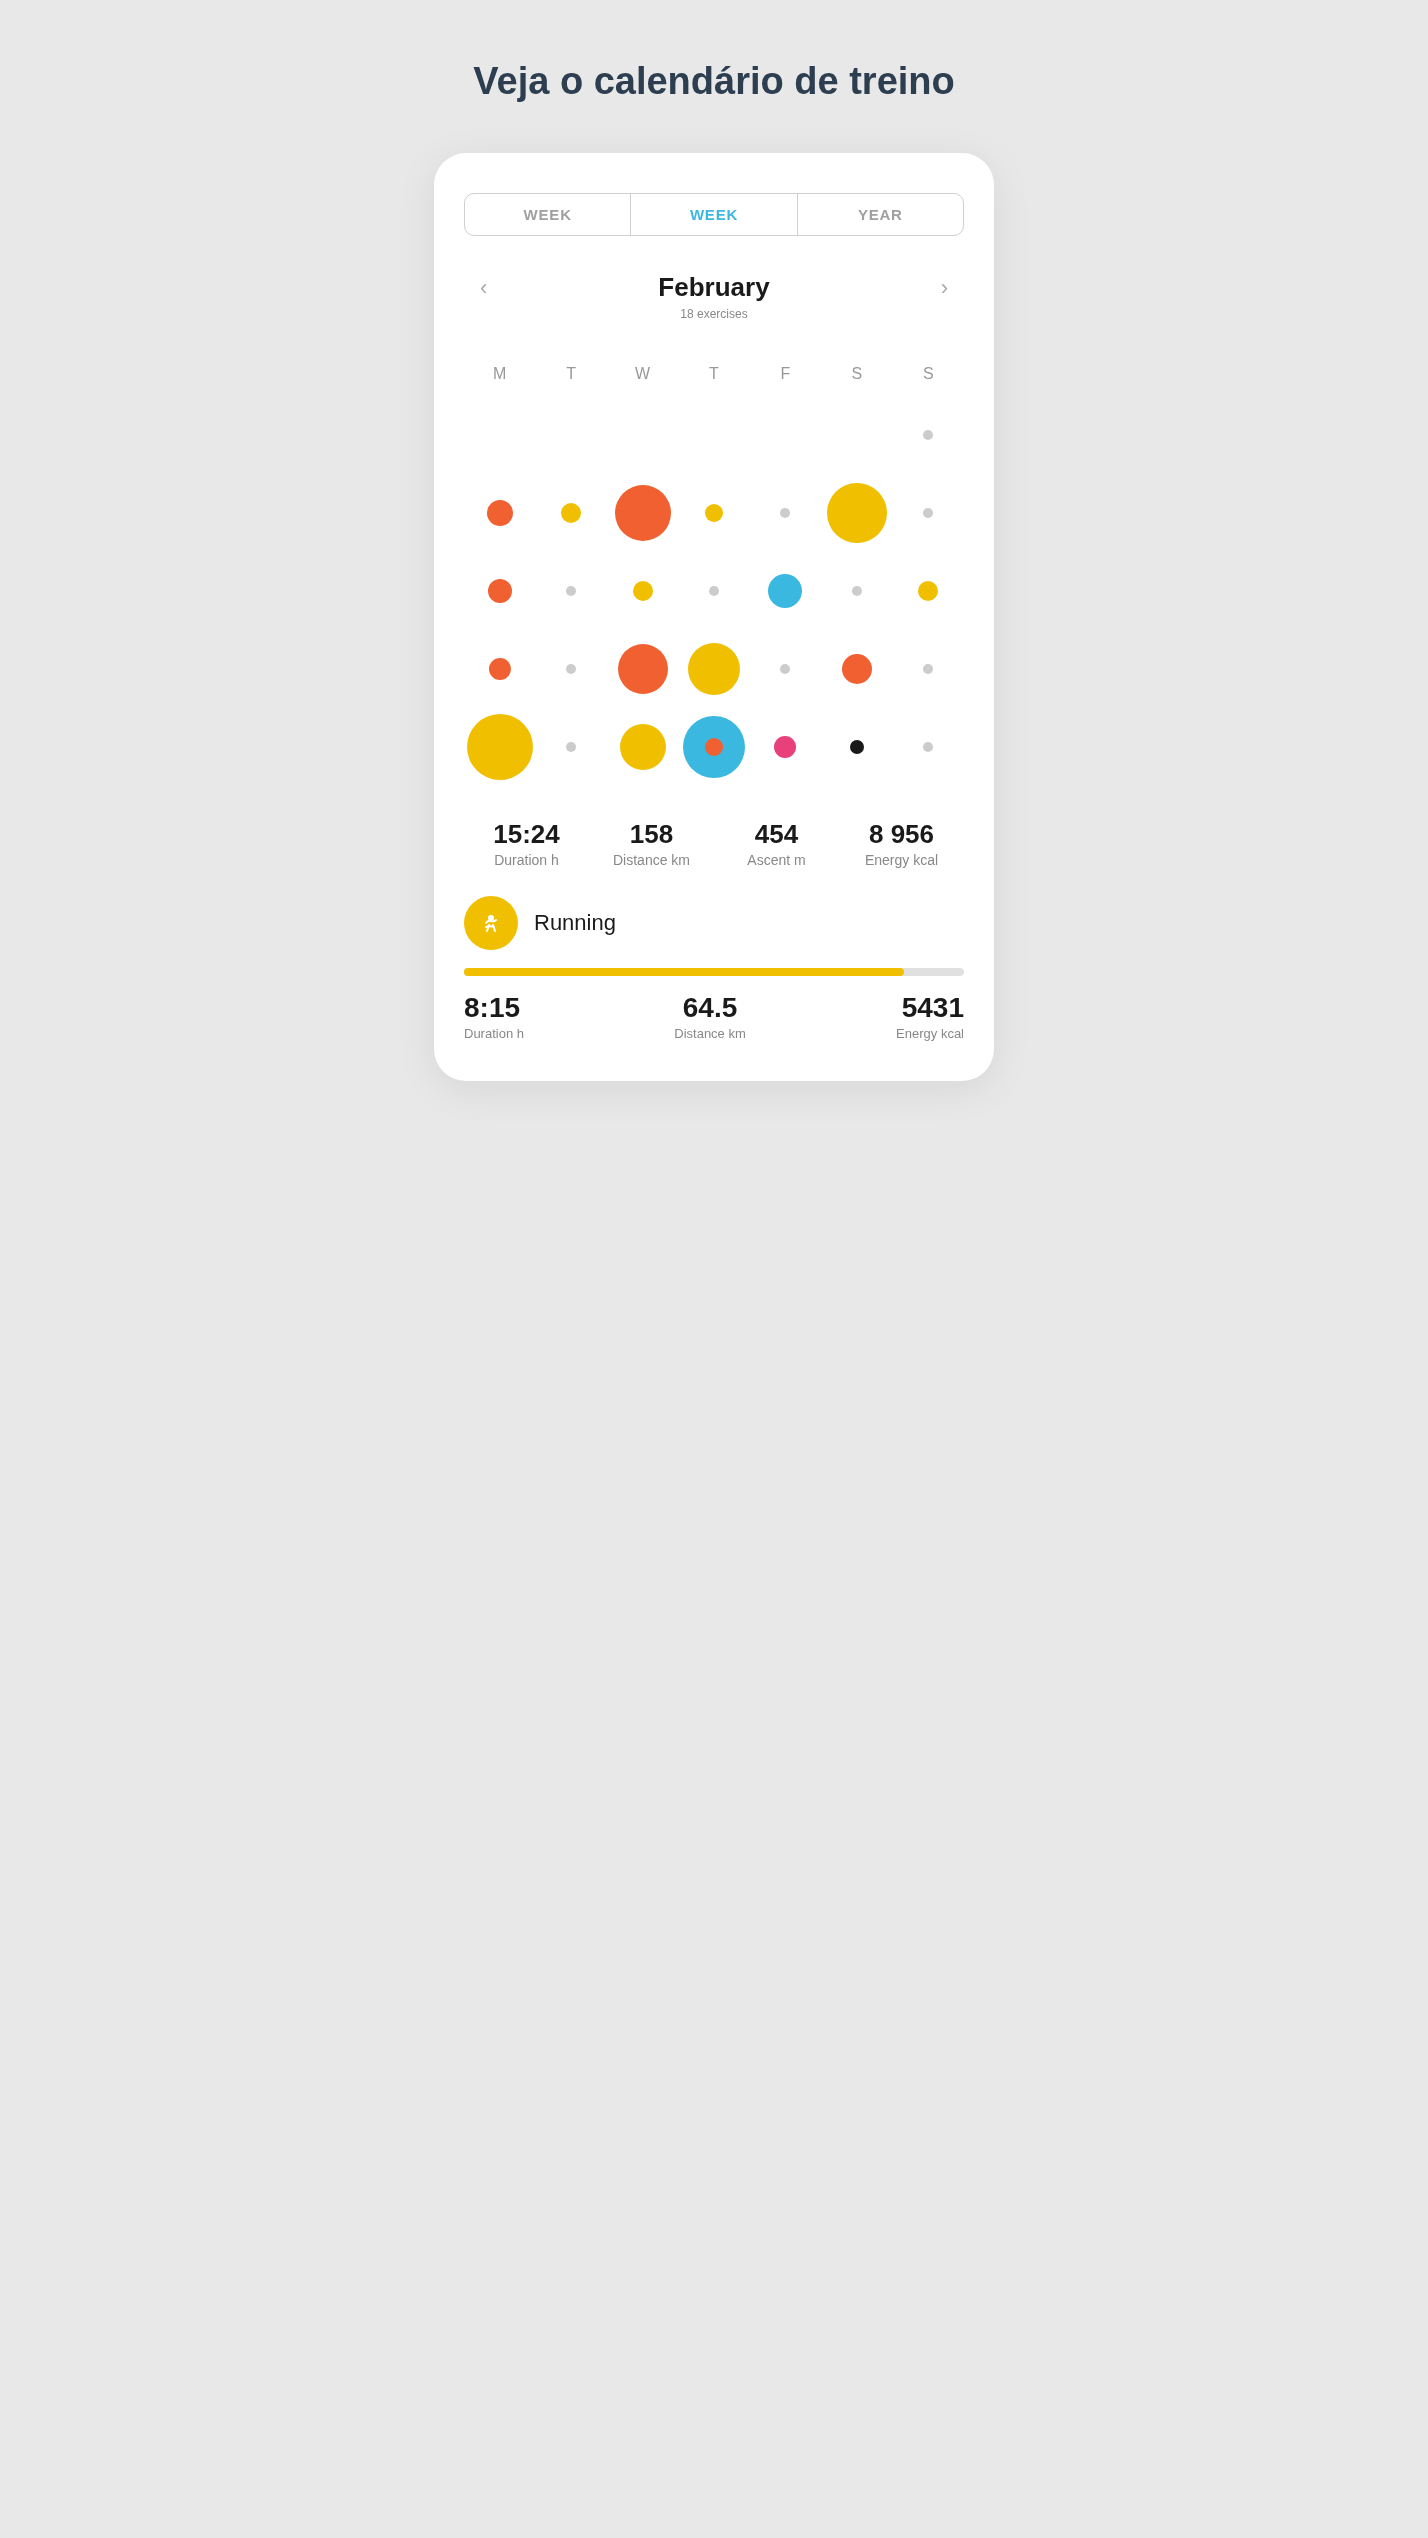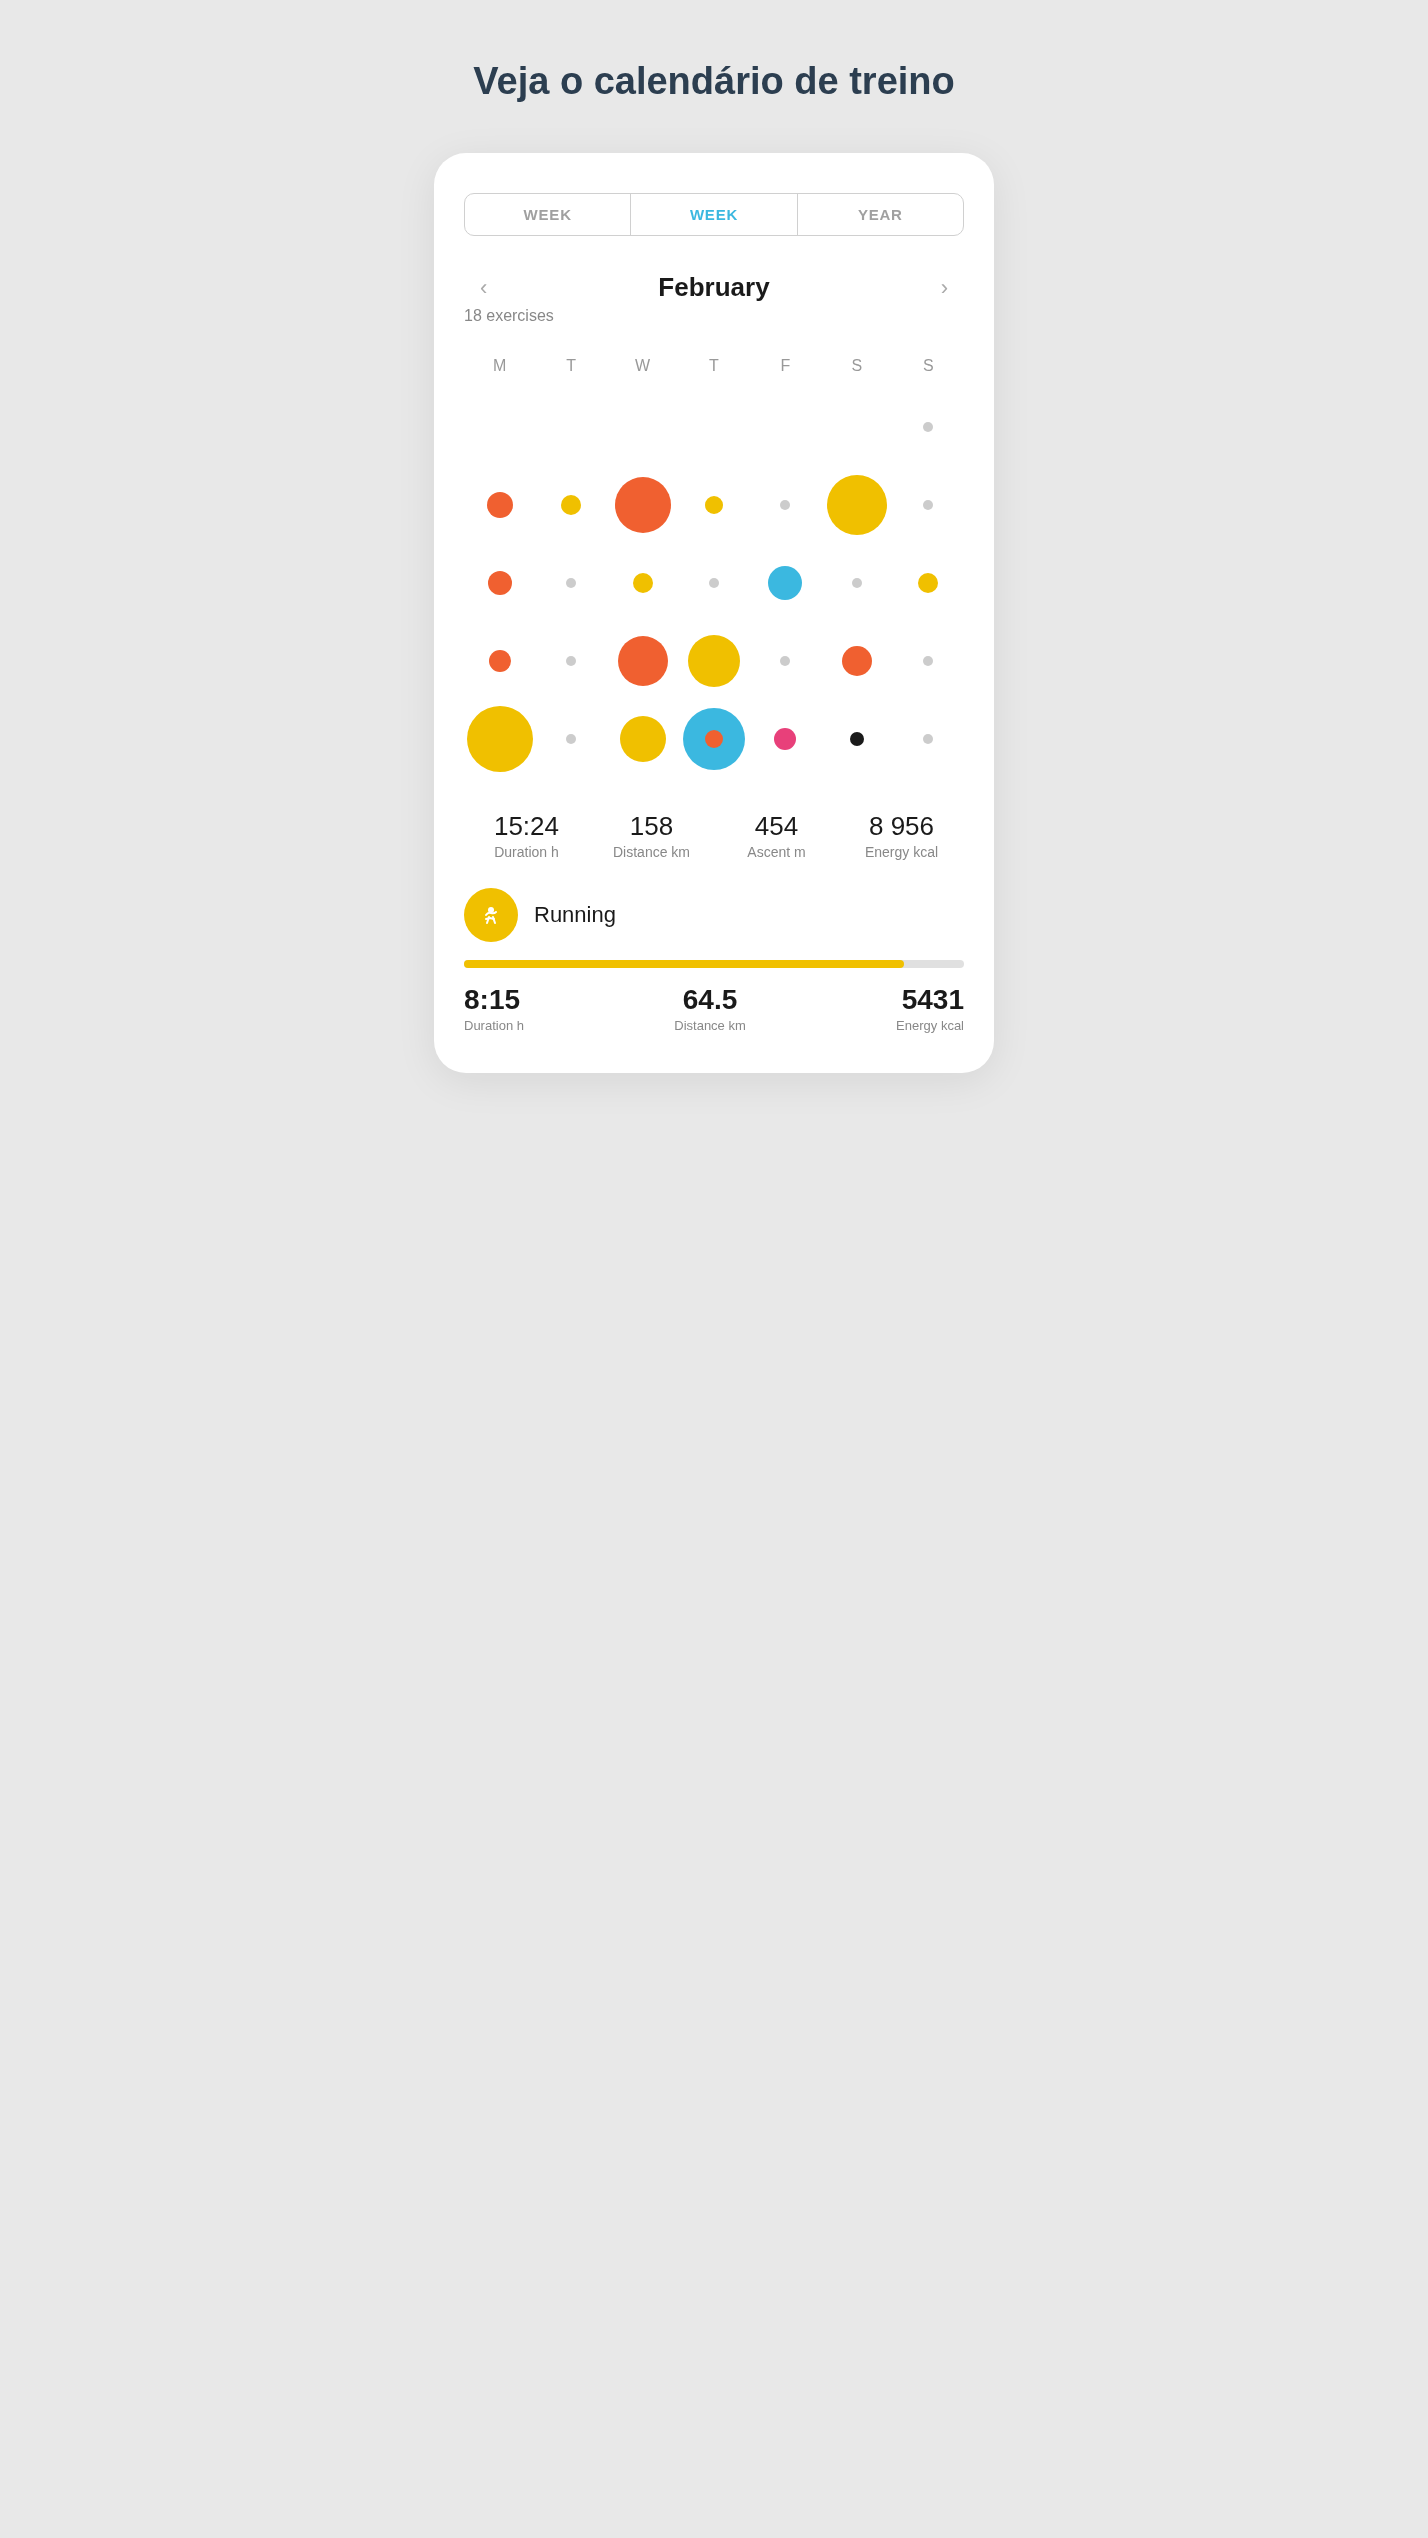--- a/index.html
+++ b/index.html
@@ -75,23 +75,24 @@
     }
     .nav-arrow.left { left: 0; }
     .nav-arrow.right { right: 0; }
     .month-title {
       font-size: 26px;
       font-weight: 700;
       color: #1a1a1a;
       text-align: center;
     }
     .exercise-count {
-      font-size: 16px;
+      text-align: center;
+      font-size: 12px;
       color: #888;
-      margin-bottom: 32px;
+      margin-bottom: 44px;
     }
     
     .cal-grid {
       display: grid;
       grid-template-columns: repeat(7, 1fr);
       row-gap: 6px;
       margin-bottom: 36px;
     }
     .day-header {
       text-align: center;
@@ -117,21 +118,21 @@
       display: flex;
       justify-content: space-between;
       margin-bottom: 28px;
     }
     .stat-item {
       text-align: center;
       flex: 1;
     }
     .stat-value {
       font-size: 26px;
-      font-weight: 400;
+      font-weight: 700;
       color: #1a1a1a;
     }
     .stat-label {
       font-size: 14px;
       color: #888;
       margin-top: 2px;
     }
     
     .activity-section {
       display: flex;

